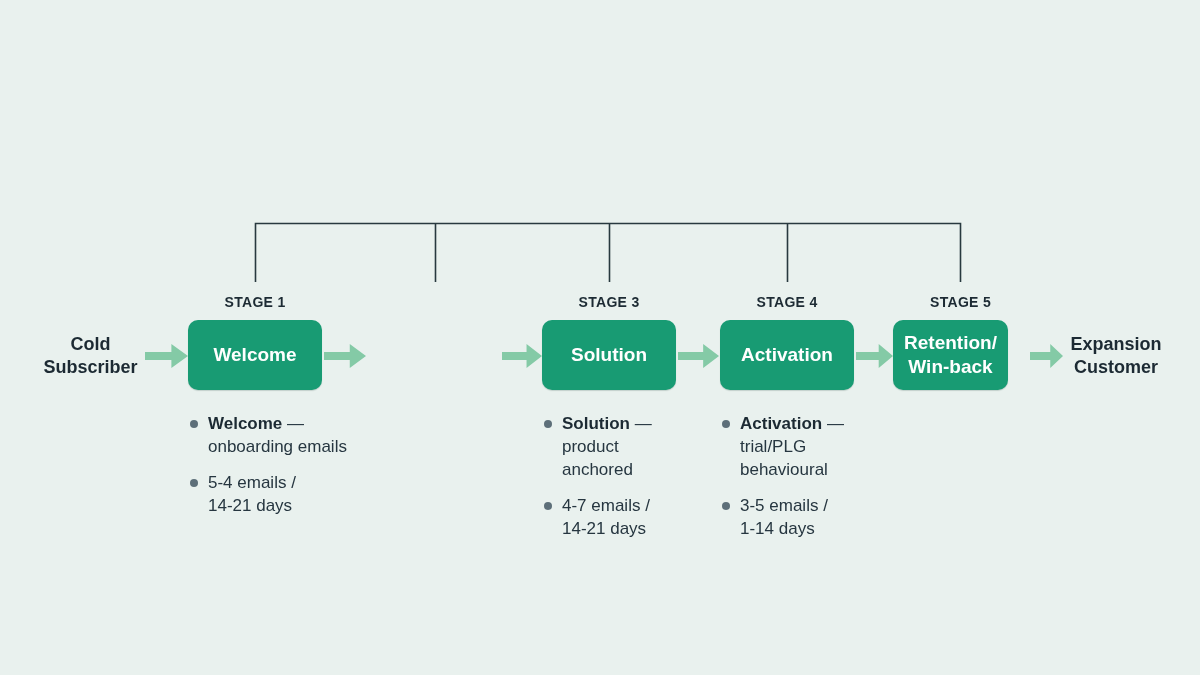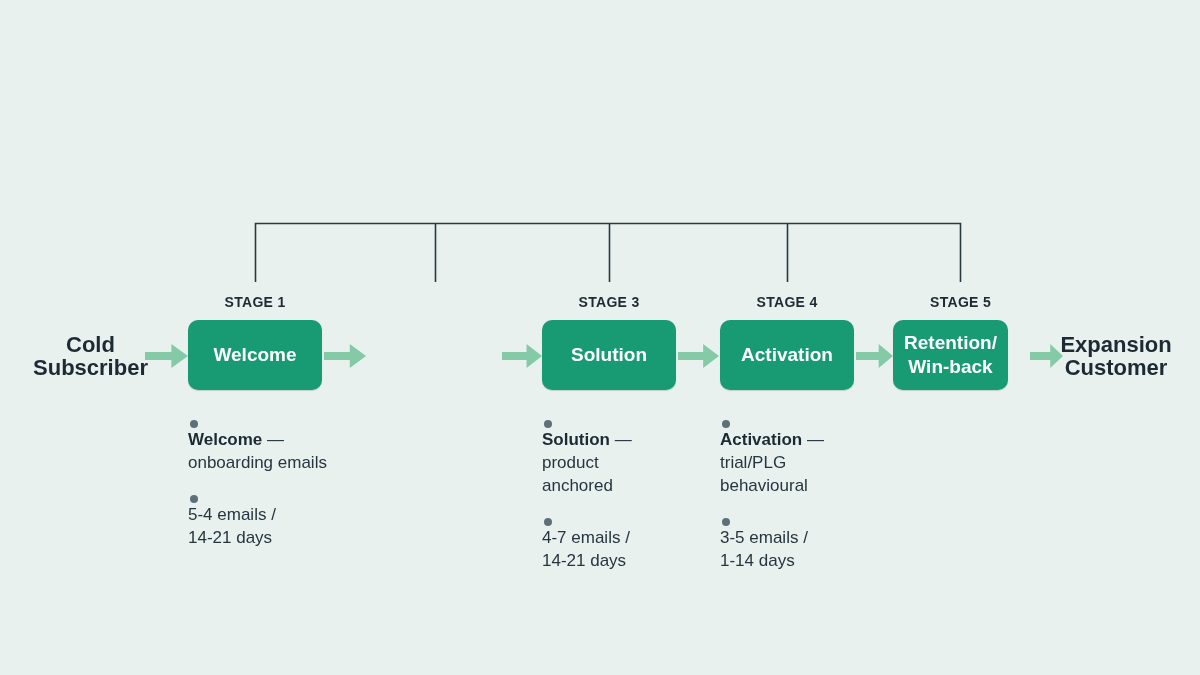--- a/index.html
+++ b/index.html
@@ -22,33 +22,33 @@
   .stage-box{
     margin-top:8px;width:134px;height:70px;border-radius:10px;
     background:var(--green);display:flex;align-items:center;justify-content:center;
     box-shadow:0 1px 1px rgba(20,60,50,0.18);
   }
   .box-text{
     color:#ffffff;font-weight:bold;font-size:19px;line-height:24px;
     text-align:center;white-space:pre-line;
   }
   .bullets{margin-top:22px;list-style:none;}
-  .bullet{display:flex;align-items:flex-start;margin-bottom:13px;flex-direction:column;}
+  .bullet{display:flex;align-items:flex-start;margin-bottom:13px;}
   .dot{
     flex:0 0 auto;width:8px;height:8px;border-radius:50%;
     background:var(--dot);margin:8px 10px 0 2px;
   }
   .btext{
     font-size:17px;line-height:23px;color:var(--body);white-space:pre-line;
   }
   .btext b{color:var(--ink);}
   .arrow{position:absolute;top:343px;height:26px;}
   .arrow polygon{fill:var(--arrow);}
   .endpoint{
-    position:absolute;top:333px;font-weight:bold;font-size:22px;
+    position:absolute;top:333px;font-weight:bold;font-size:18px;
     line-height:23px;color:var(--ink);text-align:center;white-space:pre-line;
   }
 </style>
 </head>
 <body>
 
 <div class="canvas">
 
   <svg class="bracket" width="1200" height="300" viewBox="0 0 1200 300">
     <path d="M255.5 282 V223.5 H960.5 V282 M435.5 223.5 V282 M609.5 223.5 V282 M787.5 223.5 V282"></path>

